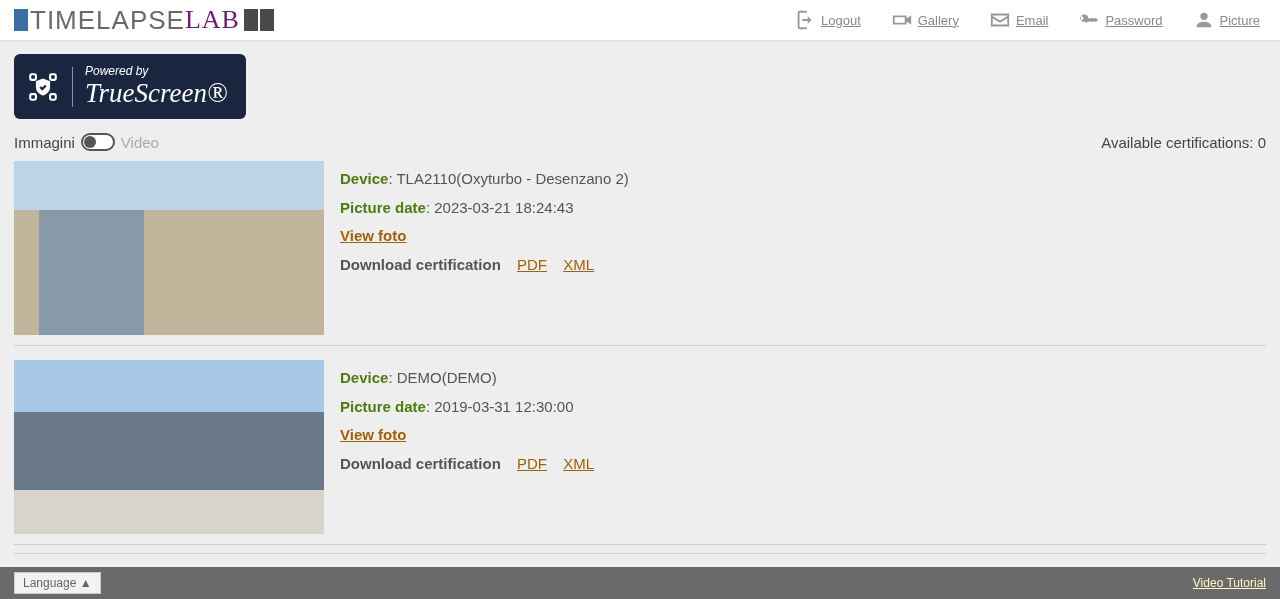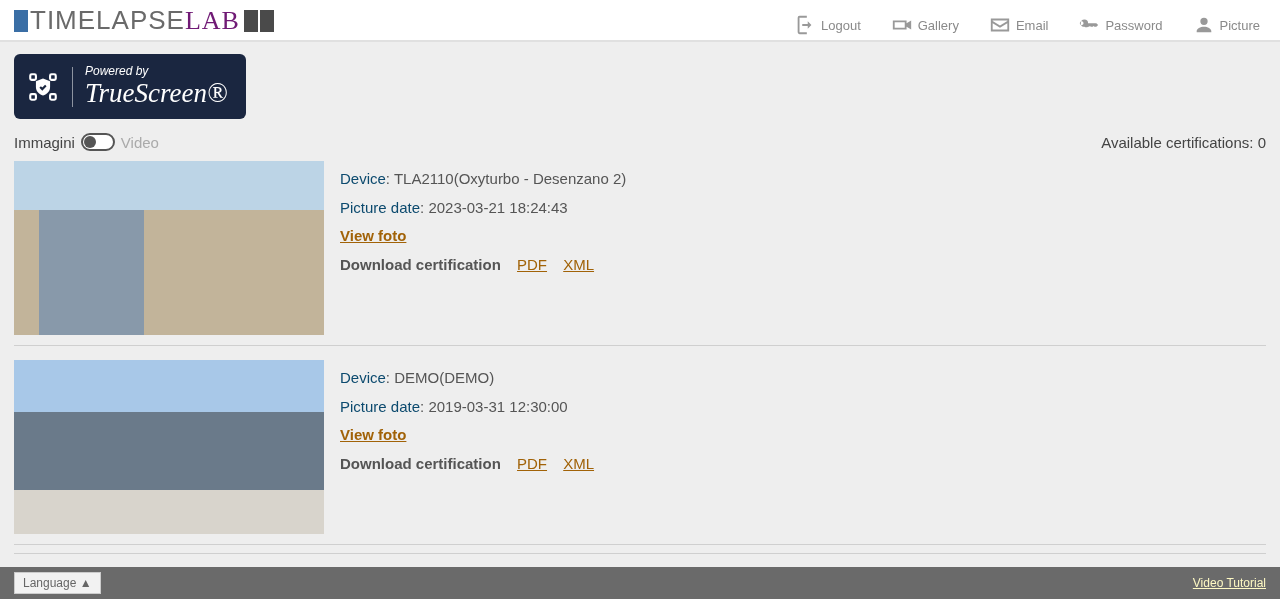--- a/index.html
+++ b/index.html
@@ -9,41 +9,41 @@
     color: #555;
     width: 1280px;
     height: 599px;
     overflow: hidden;
     position: relative;
   }
   header {
     background: #ffffff;
     border-bottom: 2px solid #e0e0e0;
     display: flex;
-    align-items: flex-end;
+    align-items: center;
     justify-content: space-between;
     padding: 4px 20px 4px 14px;
     height: 42px;
   }
   .logo {
     display: flex;
     align-items: center;
     font-size: 26px;
     letter-spacing: 1px;
     color: #6a6a6a;
     font-weight: 300;
     font-family: "Arial Narrow", Arial, sans-serif;
   }
   .logo .sq { display:inline-block; width:14px; height:22px; margin-right:2px; }
   .logo .sq.blue { background:#3a6ea5; }
   .logo .sq.dark { background:#4a4a4a; }
   .logo .thin { font-weight:300; }
   .logo .bold { font-weight:400; color:#701a75;font-family:Liberation Serif, serif;}
   .nav { display:flex; gap:30px; align-items:center; }
-  .nav-item { display:flex; align-items:center; gap:5px; color:#8a8a8a; font-size:13px; cursor:pointer;}
+  .nav-item { display:flex; align-items:center; gap:5px; color:#8a8a8a; font-size:13px; cursor:pointer;text-decoration:underline;}
   .nav-item svg { width:22px; height:22px; fill:#999; }
   .content { padding: 12px 14px 0 14px; }
   .truescreen {
     display:inline-flex; align-items:center;
     background:#1a2640; color:#fff;
     border-radius:6px; padding:10px 18px 10px 12px;
     gap:12px; margin-bottom:14px;font-style:italic;
   }
   .truescreen .shield { width:34px; height:34px; }
   .truescreen .divider { width:1px; height:40px; background:rgba(255,255,255,0.5);}
@@ -84,21 +84,21 @@
   .crane {
     position:absolute; top:6px; left:70px; width:120px; height:80px;
   }
   .crane::before{
     content:""; position:absolute; left:54px; top:0; width:4px; height:70px; background:#d8b040;
   }
   .crane::after{
     content:""; position:absolute; left:0; top:14px; width:130px; height:3px; background:#d8b040;
   }
   .meta { padding-top:4px; font-size:15px; color:#555; line-height:1.9;}
-  .meta b { color:#0c4a6e; font-weight:400;}
+  .meta b { color:#4d7c0f; font-weight:700;}
   .meta a { color:#a16207; }
   .view-link { text-decoration:underline; font-weight:600; cursor:pointer;}
   .dl-row .dl-label { font-weight:600; margin-right:12px;}
   .dl-row a { text-decoration:underline; margin-right:12px; cursor:pointer;}
   hr.sep { border:none; border-top:1px solid #cfcfcf; margin:8px 0 0 0;}
   footer {
     position:absolute; bottom:0; left:0; right:0;
     background:#6a6a6a; height:32px;
     display:flex; align-items:center; justify-content:space-between;
     padding:0 14px;

